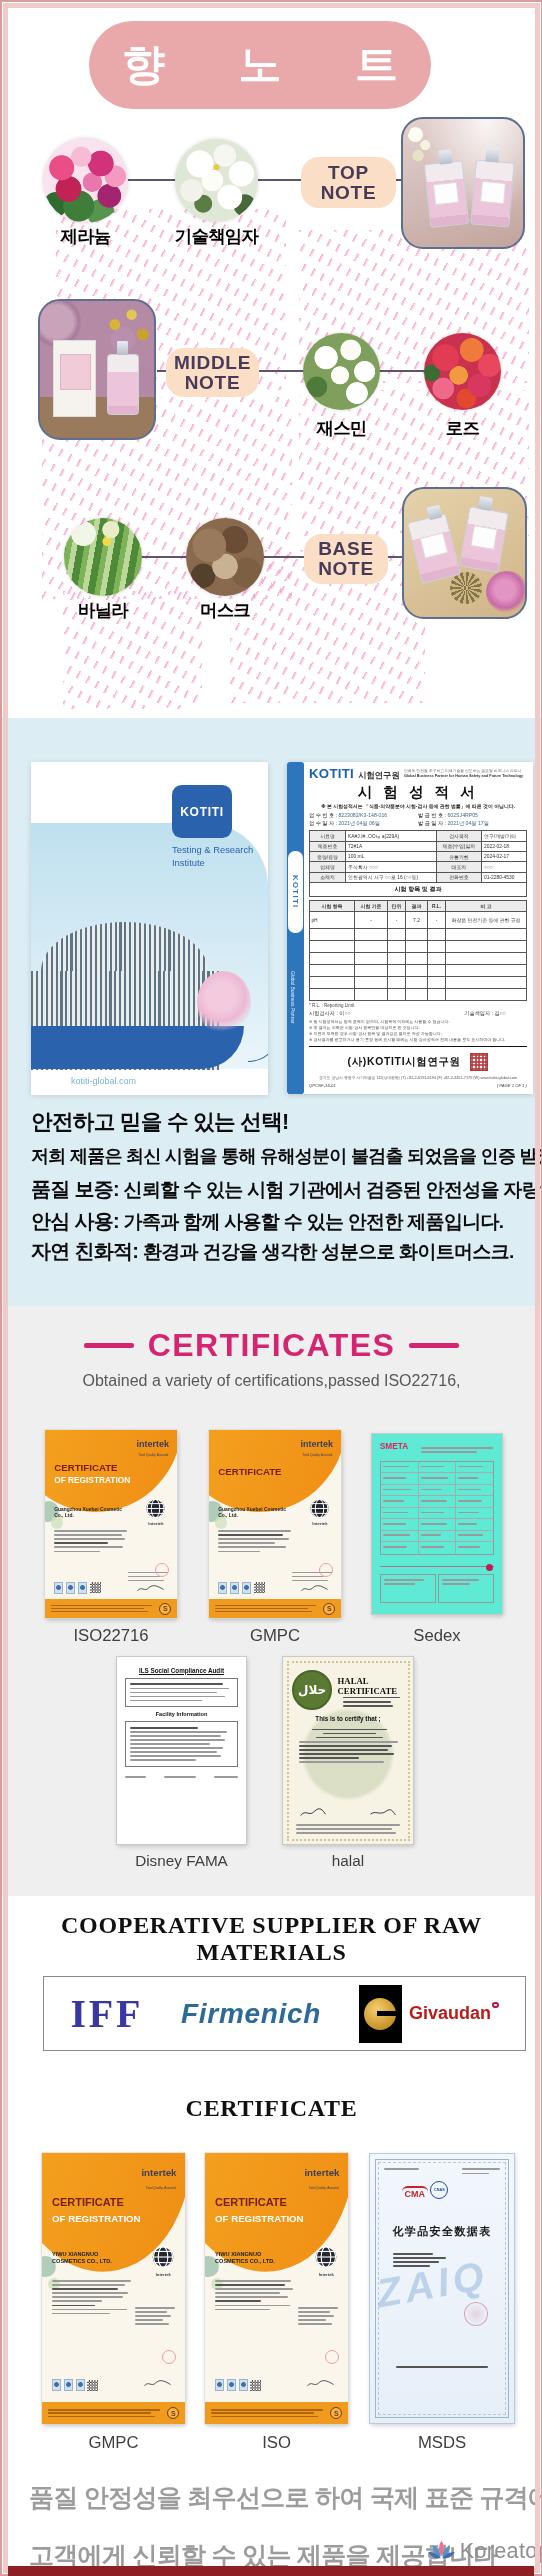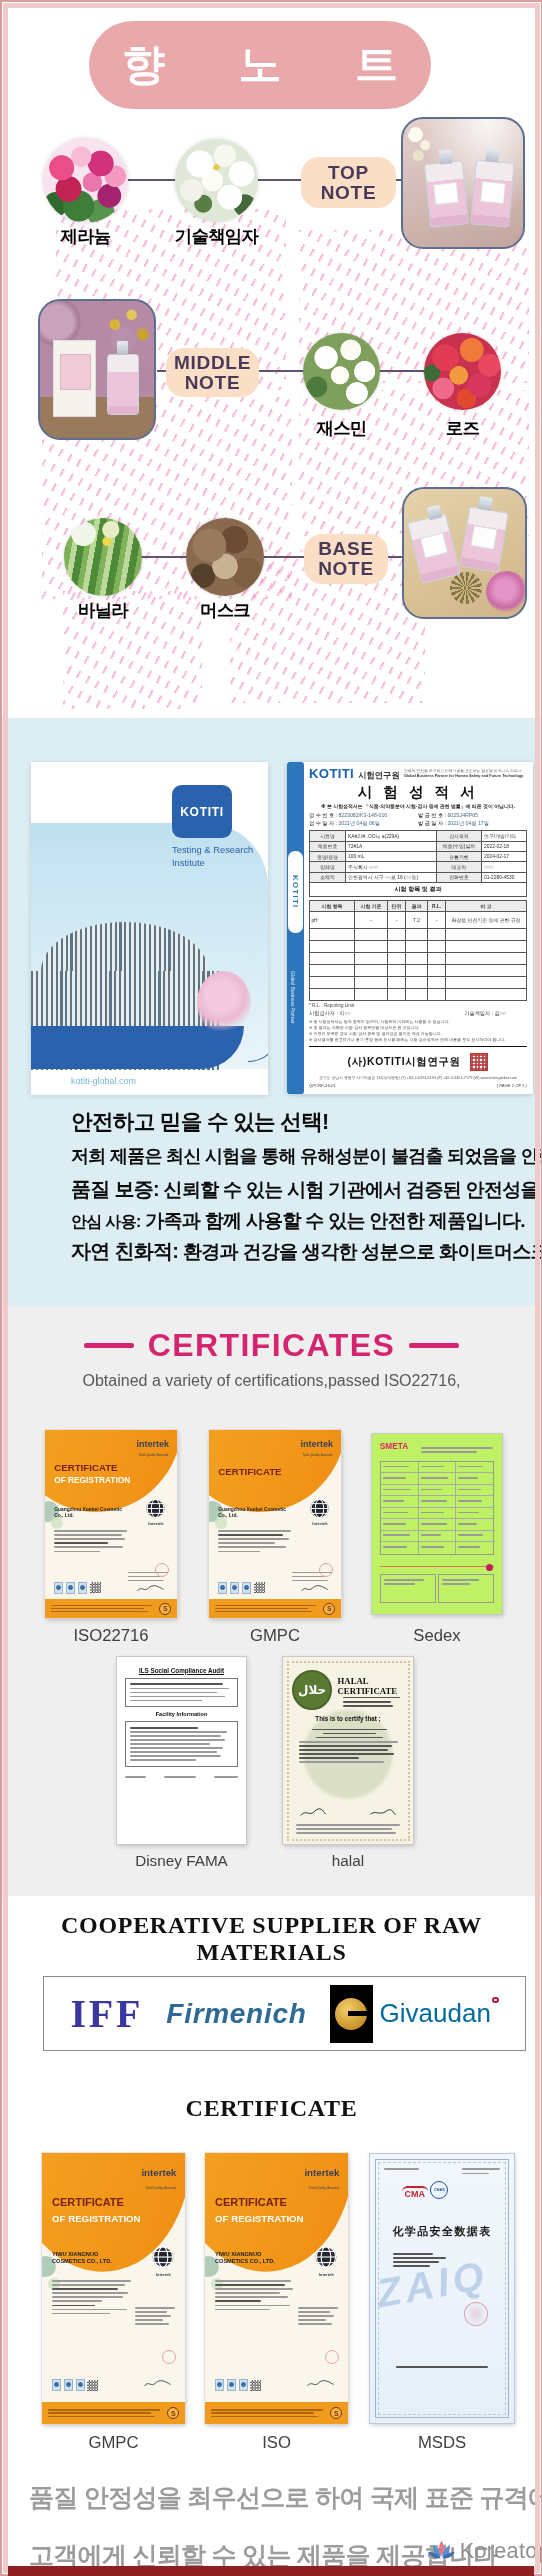--- a/index.html
+++ b/index.html
@@ -130,21 +130,21 @@
   .rrule{height:1.4px;background:#111;margin-top:2.8px;}
   .rorgrow{display:flex;align-items:center;justify-content:center;gap:9.7px;margin-top:5.6px;}
   .rorg{font-size:10.4px;font-weight:800;color:#111;letter-spacing:0.7px;}
   .rseal{width:18px;height:18px;border:1.4px solid #b33a3a;background:
      repeating-linear-gradient(0deg,rgba(179,58,58,.8) 0 2.1px,transparent 2.1px 3.5px),
      repeating-linear-gradient(90deg,rgba(179,58,58,.8) 0 2.1px,transparent 2.1px 3.5px);}
   .raddr{font-size:3.8px;color:#555;text-align:center;margin-top:4.2px;}
   .rfoot{display:flex;justify-content:space-between;font-size:4.2px;color:#444;margin-top:2.8px;font-style:italic;}
 
   .bullet{position:absolute;left:31px;color:#0d0d0d;letter-spacing:-0.7px;white-space:nowrap;z-index:2;}
-  .bullet .lead{font-weight:800;margin-left:40px;}
+  .bullet .lead{font-weight:800;}
   .bullet .rest{font-weight:800;}
 
   
   .sec-gray{left:0;top:1306px;width:543px;height:590px;background:#efefef;}
   .ctitle-row{position:absolute;left:0;top:1327px;width:543px;display:flex;align-items:center;justify-content:center;gap:14px;}
   .cdash{width:50px;height:4.2px;background:#d52570;border-radius:2.1px;}
   .ctitle{color:#d52570;font-size:32px;font-weight:800;letter-spacing:1.4px;}
   .csub{position:absolute;width:543px;text-align:center;color:#585858;font-size:16px;}
 
   .icert{position:absolute;background:#faf6ec;box-shadow:0 0 0 0.7px #ddd,1.4px 2.1px 4.9px rgba(0,0,0,.3);overflow:hidden;}
@@ -166,21 +166,21 @@
   .iqr{width:11px;height:11px;background:conic-gradient(#222 25%,#fff 0 50%,#222 0 75%,#fff 0) 0 0/2.8px 2.8px;}
   .ipink{position:absolute;right:6%;bottom:22%;width:14px;height:14px;border:1.4px solid #e4a0a8;border-radius:50%;}
   .isig{position:absolute;right:9%;bottom:13%;width:29px;height:9.7px;}
   .ibar{position:absolute;left:0;right:0;bottom:0;height:10%;background:#f09a1e;display:flex;align-items:center;padding:0 5.6px;gap:2.8px;}
   .ibar .bl{flex:1;}
   .ibar .bl div{height:1.4px;background:rgba(120,60,0,.55);border-radius:0.7px;margin:1.7px 0;}
   .imark{width:12px;height:12px;border:1.4px solid #7a3c00;border-radius:50%;color:#7a3c00;font-size:7px;font-weight:800;
          display:flex;align-items:center;justify-content:center;background:#f6b24c;}
   .clabel{position:absolute;text-align:center;color:#3f3f3f;font-size:16.7px;}
 
-  .scard{position:absolute;background:#bef264;border:0.7px solid #c9c9c9;box-shadow:1.4px 2.1px 4.9px rgba(0,0,0,.2);overflow:hidden;}
+  .scard{position:absolute;background:#5eead4;border:0.7px solid #c9c9c9;box-shadow:1.4px 2.1px 4.9px rgba(0,0,0,.2);overflow:hidden;}
   .smeta{position:absolute;top:4%;left:6%;color:#e0265e;font-weight:800;font-size:8.3px;}
   .sgrid{position:absolute;top:15%;left:6%;right:6%;height:52%;border:0.7px solid #999;}
   .sgrid .srow{border-bottom:0.7px solid #aaa;height:12.5%;display:flex;}
   .sgrid .scell{flex:1;border-right:0.7px solid #aaa;padding:1.4px 2.1px;}
   .sboxes{position:absolute;left:6%;right:6%;bottom:6%;height:16%;display:flex;gap:2.8px;}
   .sbox{flex:1;border:0.7px solid #999;padding:1.4px 2.8px;}
   .spink{position:absolute;left:6%;right:6%;bottom:26%;height:1.4px;background:#e0265e;opacity:.6;}
   .sdot{position:absolute;right:7%;bottom:24%;width:7px;height:7px;background:#c21d58;border-radius:50%;}
 
   .fcard{position:absolute;background:#fff;border:0.7px solid #c9c9c9;box-shadow:1.4px 2.1px 4.9px rgba(0,0,0,.2);overflow:hidden;padding:7px 8.3px;}
@@ -206,21 +206,21 @@
                font-weight:600;font-size:24px;color:#111;letter-spacing:0.7px;}
   .logobox{position:absolute;left:43px;top:1976px;width:483px;height:75px;background:#fff;border:1.4px solid #8a8a8a;
            display:flex;align-items:center;justify-content:space-between;padding:0 26.4px;}
   .iff{color:#3a37a0;font-family:"Liberation Serif","DejaVu Serif",serif;font-weight:800;font-size:40px;letter-spacing:2.8px;}
   .firm{color:#2d6b96;font-style:italic;font-weight:600;font-size:28px;letter-spacing:0.7px;}
   .giv{display:flex;align-items:center;gap:7px;}
   .givbox{width:43px;height:58px;background:#000;display:flex;align-items:center;justify-content:center;}
   .givg{width:32px;height:32px;border-radius:50%;background:radial-gradient(circle at 40% 35%,#f5d06a,#c8922a 70%,#a06f18);position:relative;}
   .givg:before{content:"";position:absolute;left:12.5px;top:13.2px;width:19.5px;height:5.6px;background:#000;}
   .givg:after{content:"";position:absolute;left:9.7px;top:9.7px;width:12.5px;height:12.5px;border-radius:50%;background:#000;opacity:0;}
-  .givtxt{color:#0369a1;font-size:26px;font-weight:400;letter-spacing:0px;position:relative;}
+  .givtxt{color:#b91c1c;font-size:18px;font-weight:700;letter-spacing:0px;position:relative;}
   .givdot{display:inline-block;width:6.3px;height:6.3px;border:2.1px solid #b01c49;border-radius:50%;vertical-align:top;margin-top:-1.4px;margin-left:1.4px;}
 
   .mcard{position:absolute;background:linear-gradient(#f2f7fc,#e6eff8);border:0.7px solid #b9c9dd;box-shadow:1.4px 2.1px 4.9px rgba(0,0,0,.2);overflow:hidden;}
   .mborder{position:absolute;inset:4.9px;border:1.4px solid #9db4d0;}
   .mborder2{position:absolute;inset:7.7px;border:0.7px dashed #b5c8de;}
   .cma{position:absolute;left:22%;top:12%;color:#c22530;font-weight:800;font-size:9px;border-top:2.1px solid #c22530;border-radius:5.6px 5.6px 0 0;padding:0.7px 2.8px;}
   .cnas{position:absolute;left:42%;top:10%;width:18px;height:18px;border:1.4px solid #1d4f9e;border-radius:50%;
         color:#1d4f9e;font-size:3.8px;font-weight:800;display:flex;align-items:center;justify-content:center;}
   .mtitle{position:absolute;left:0;width:100%;top:26%;text-align:center;font-weight:800;font-size:11px;color:#1a1a1a;letter-spacing:1.4px;}
   .zaiq{position:absolute;left:4%;top:40%;font-size:40px;font-weight:800;font-style:italic;color:rgba(90,140,200,.32);
@@ -483,21 +483,21 @@
   <div class="bullet" style="top:1107px;font-size:21.6px">
     <span class="lead">안전하고 믿을 수 있는 선택!</span><span class="rest"></span>
   </div>
   <div class="bullet" style="top:1144px;font-size:18px">
     <span class="lead"></span><span class="rest">저희 제품은 최신 시험을 통해 유해성분이 불검출 되었음을 인증 받았습니다.</span>
   </div>
   <div class="bullet" style="top:1176px;font-size:19px">
     <span class="lead" style="font-size:20px">품질 보증:</span><span class="rest"> 신뢰할 수 있는 시험 기관에서 검증된 안전성을 자랑합니다.</span>
   </div>
   <div class="bullet" style="top:1208px;font-size:19px">
-    <span class="lead" style="font-size:16px">안심 사용:</span><span class="rest"> 가족과 함께 사용할 수 있는 안전한 제품입니다.</span>
+    <span class="lead" style="font-size:20px">안심 사용:</span><span class="rest"> 가족과 함께 사용할 수 있는 안전한 제품입니다.</span>
   </div>
   <div class="bullet" style="top:1238px;font-size:19px">
     <span class="lead" style="font-size:20px">자연 친화적:</span><span class="rest"> 환경과 건강을 생각한 성분으로 화이트머스크.</span>
   </div>
 
   <div class="abs sec-gray"></div>
   <div class="ctitle-row">
     <span class="cdash"></span>
     <span class="ctitle">CERTIFICATES</span>
     <span class="cdash"></span>

